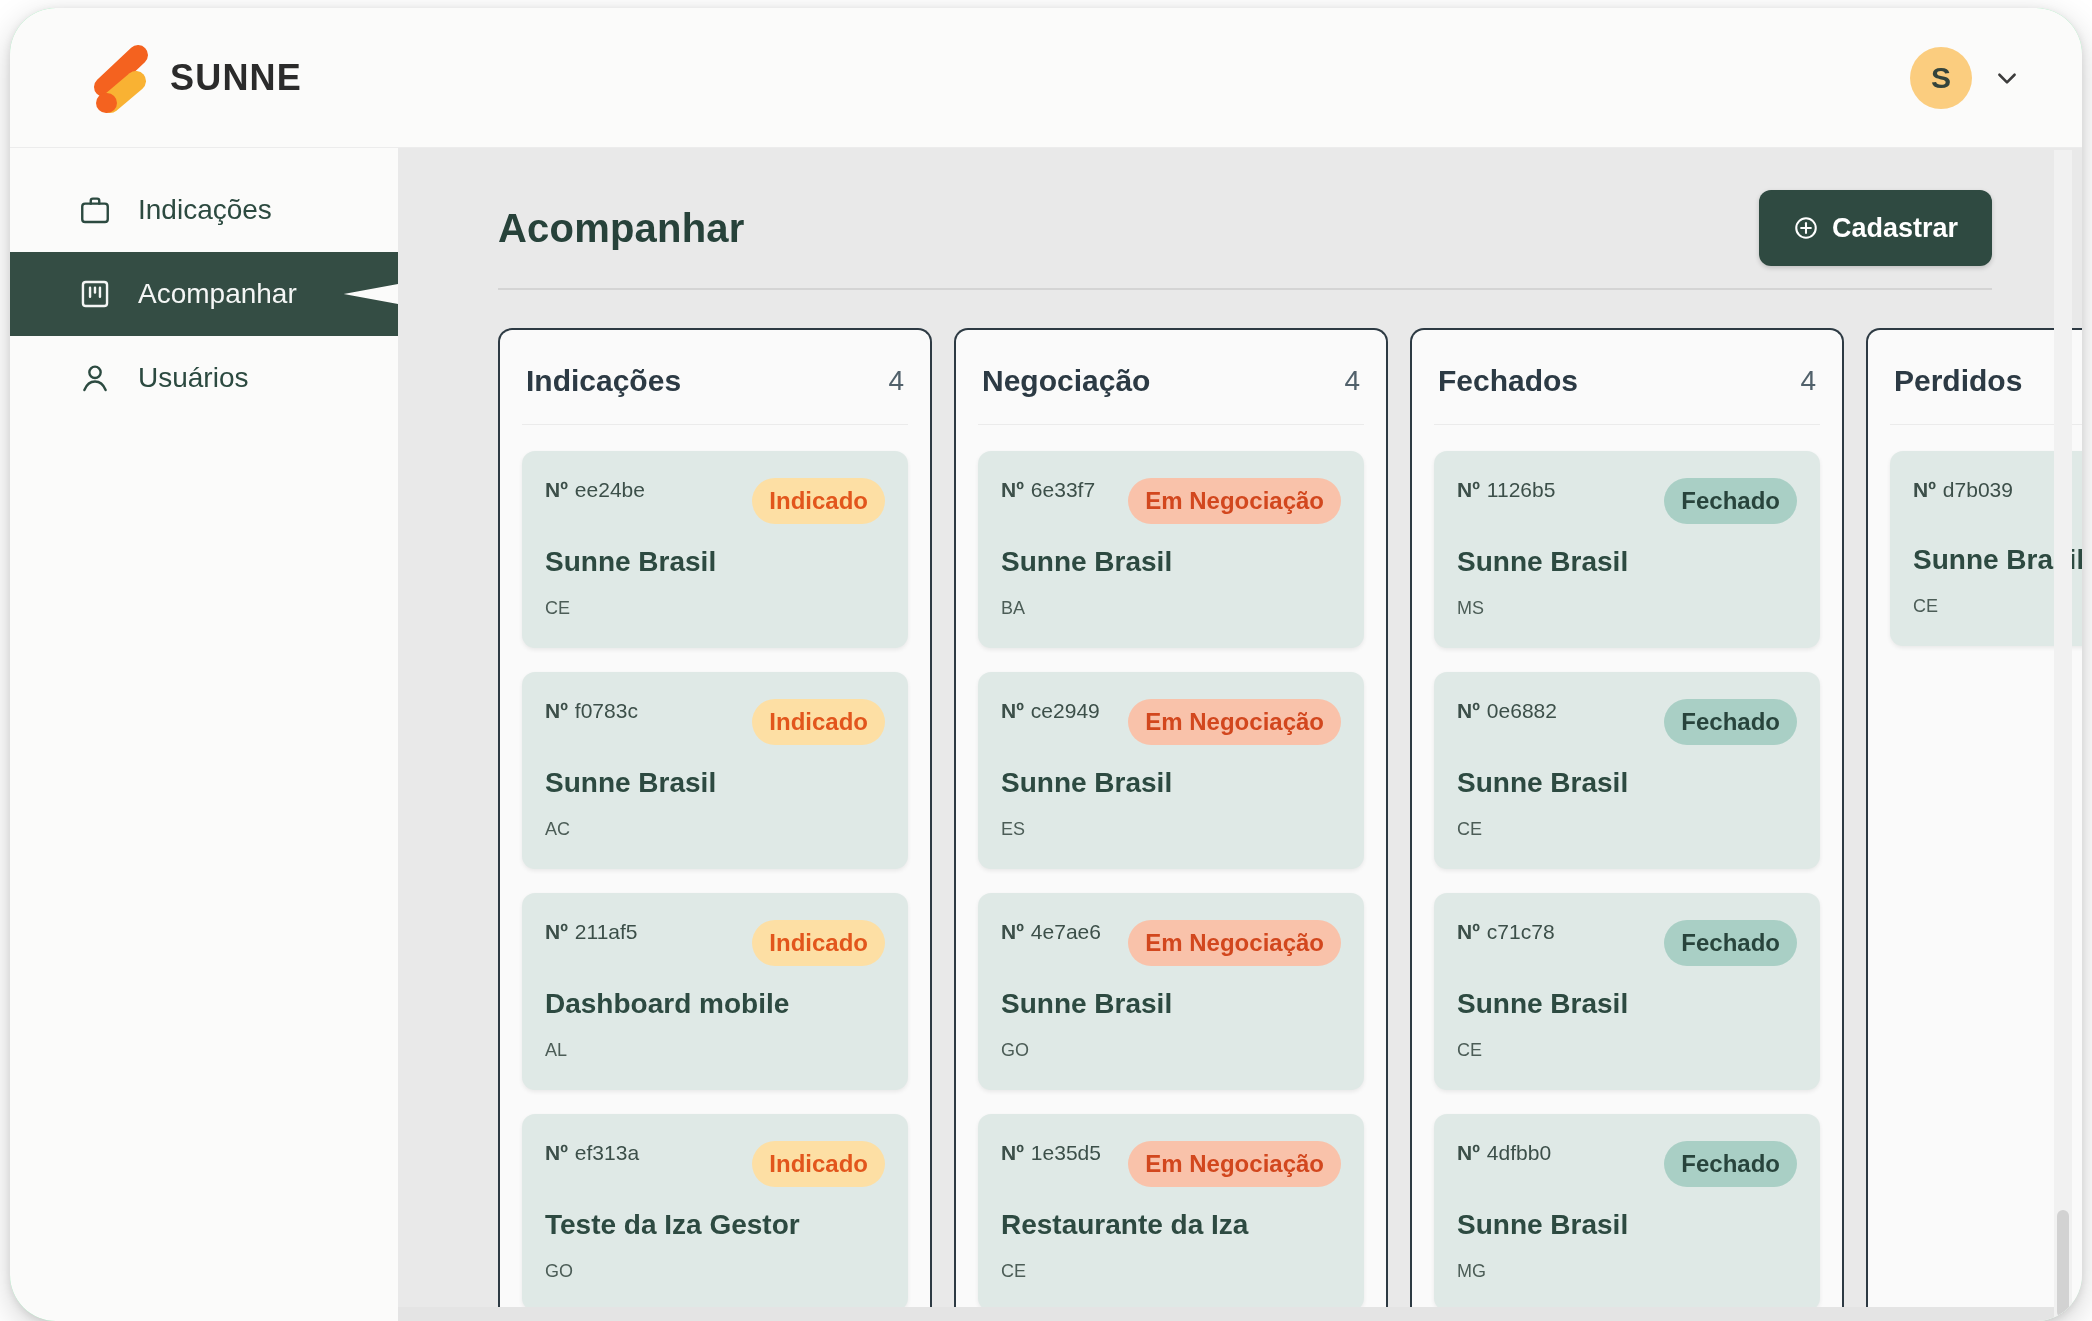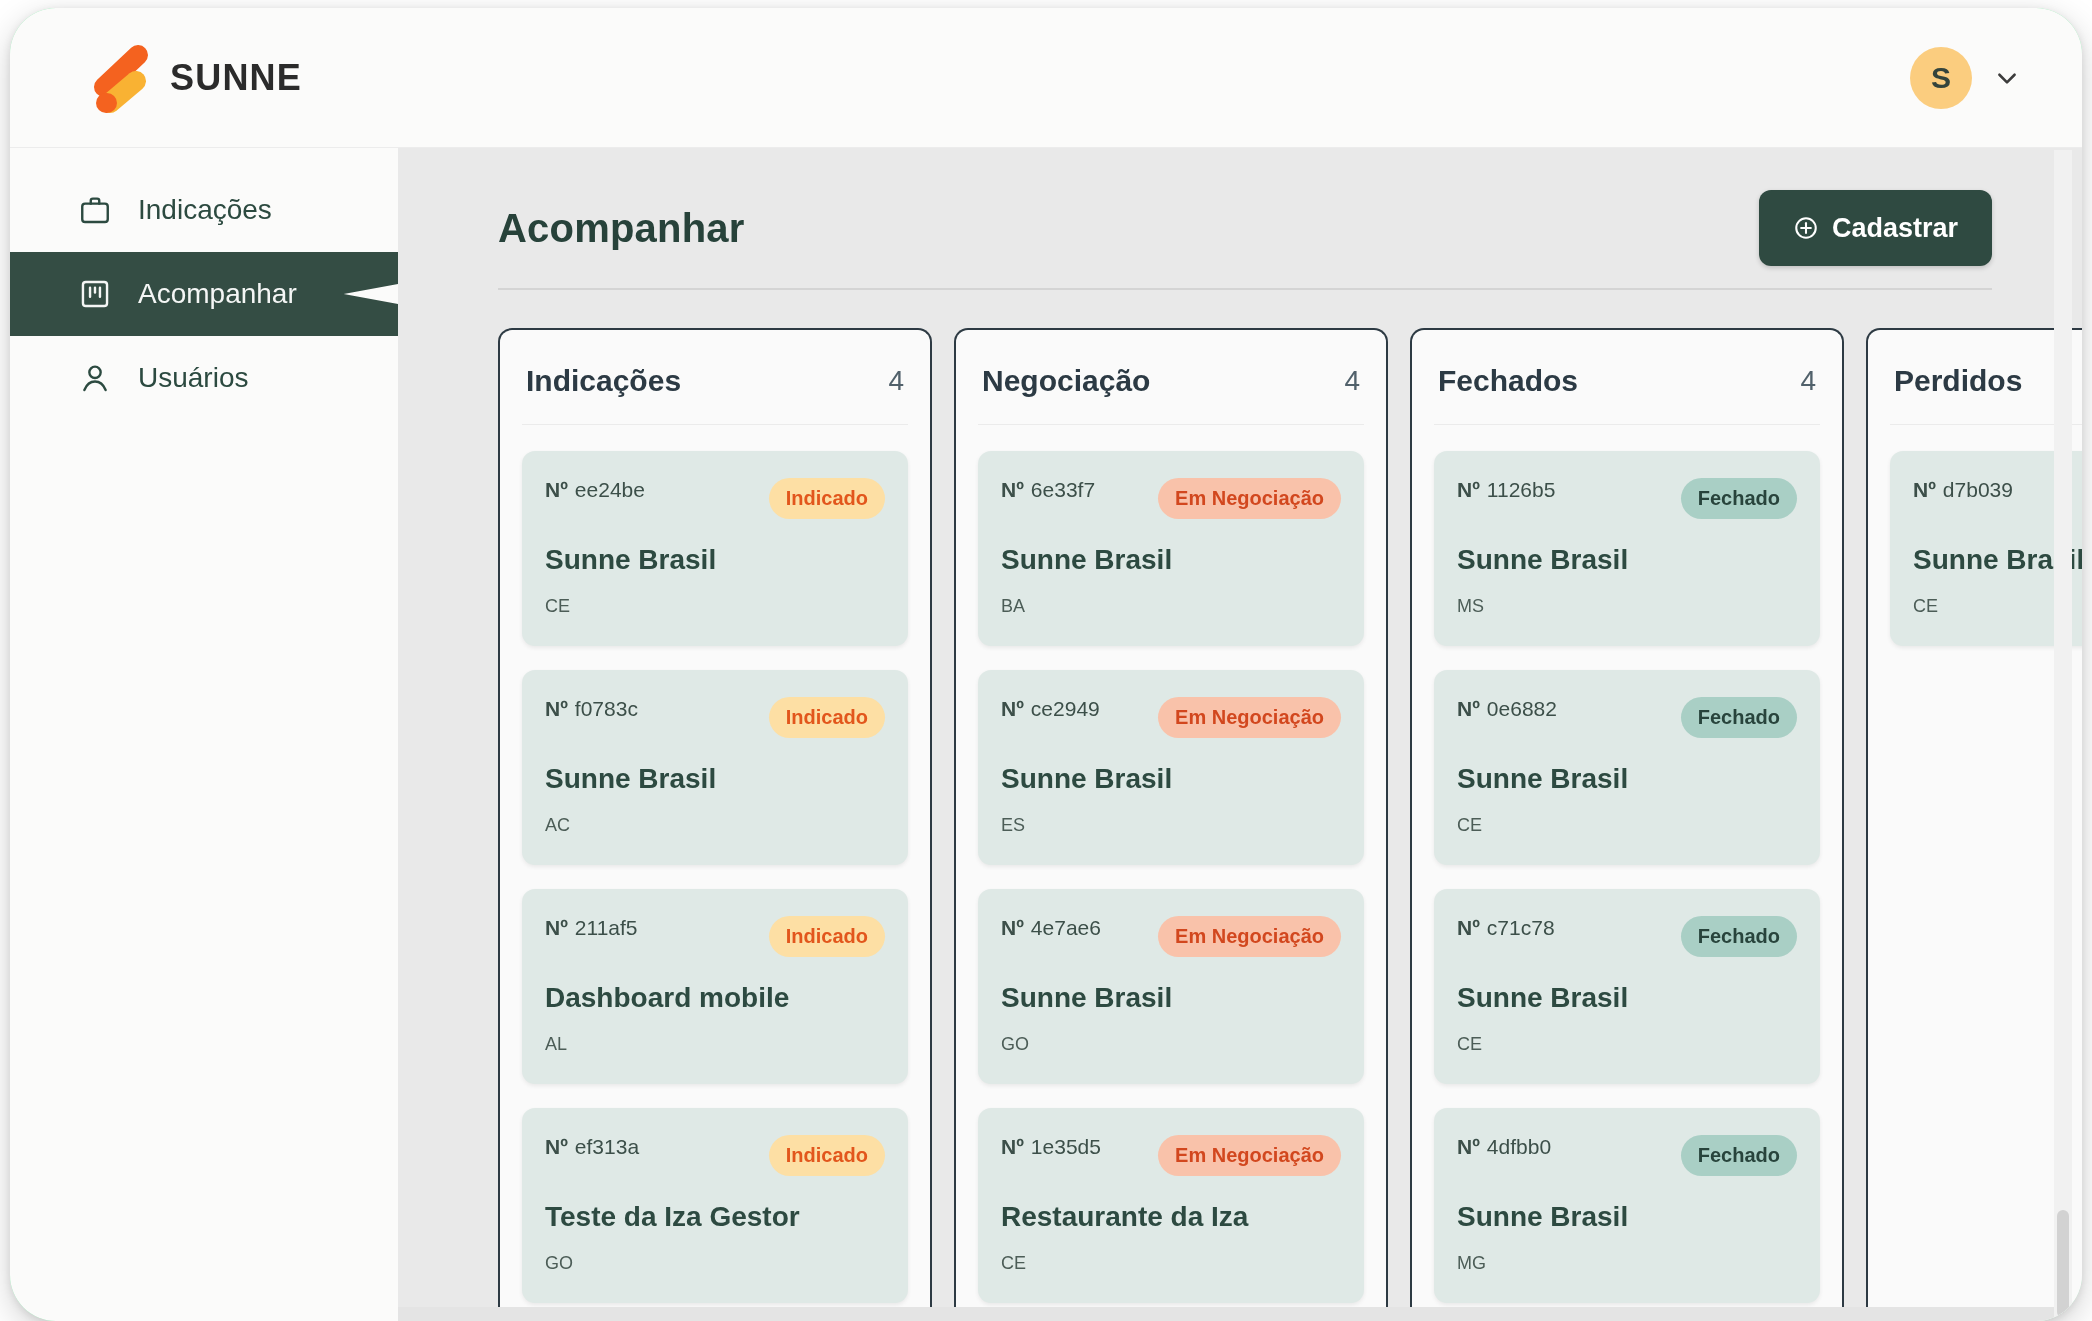--- a/index.html
+++ b/index.html
@@ -195,21 +195,21 @@
     align-items: flex-start;
     justify-content: space-between;
     min-height: 44px;
   }
   .card-num { font-size: 21px; color: #3c4f49; }
   .card-num b { font-weight: 700; }
   .card-num span { margin-left: 7px; }
   .badge {
     border-radius: 999px;
     padding: 9px 17px;
-    font-size: 20px;
+    font-size: 24px;
     font-weight: 700;
     white-space: nowrap;
   }
   .badge.indicado       { background: #fddfa4; color: #e2561c; }
   .badge.negociacao     { background: #f9c2aa; color: #d2471e; }
   .badge.fechado        { background: #a9cfc5; color: #28443c; }
   .card-title {
     margin-top: 22px;
     font-size: 28px;
     font-weight: 700;

